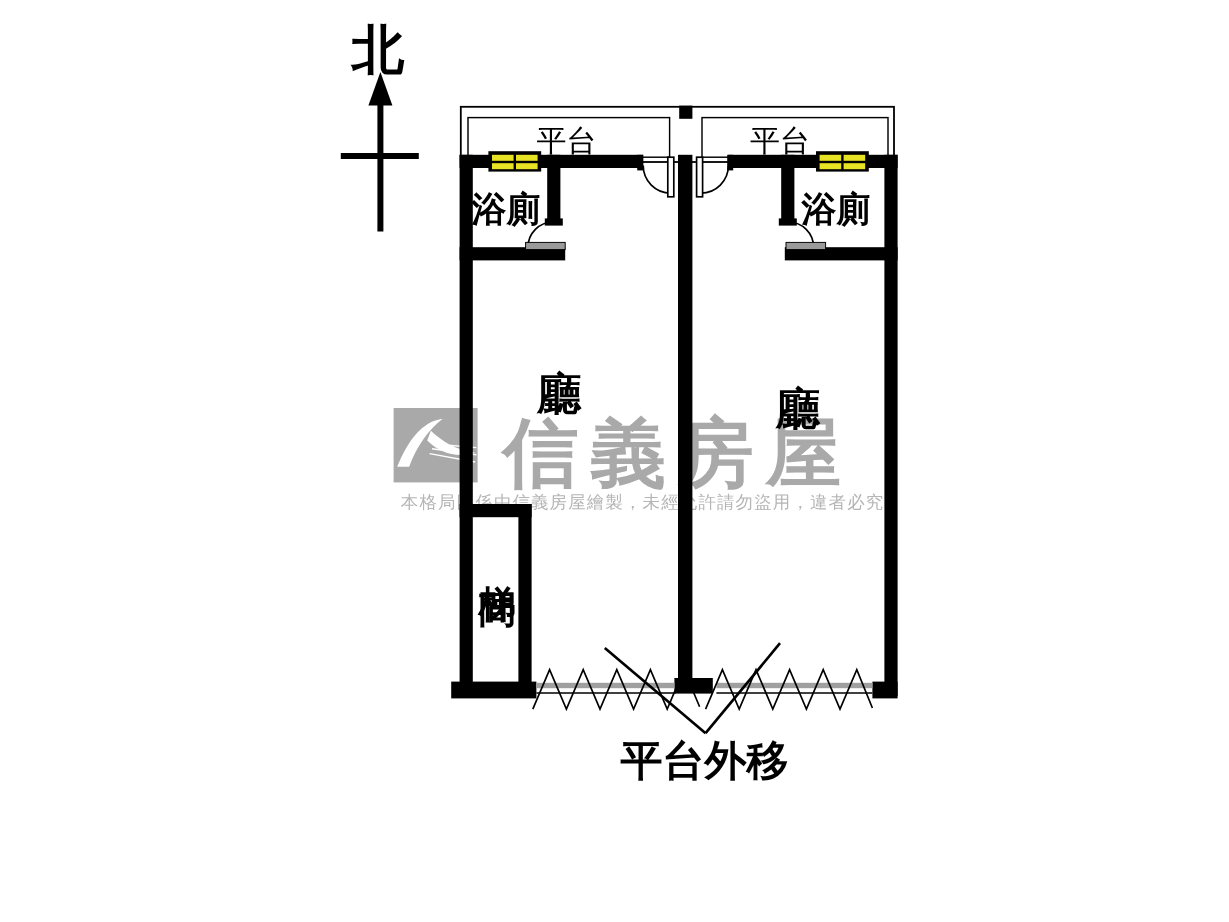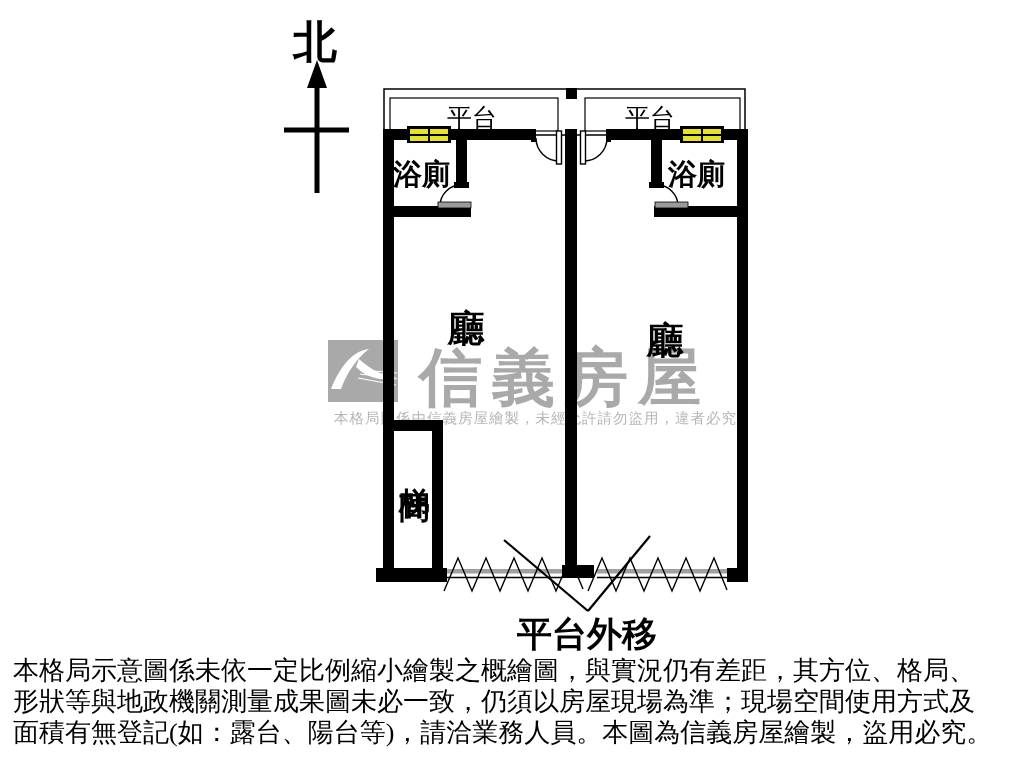--- a/index.html
+++ b/index.html
@@ -123,18 +123,13 @@
       <text x="466" y="341" font-size="37" font-weight="bold" text-anchor="middle" fill="#000">廳</text>
       <text x="665" y="353" font-size="37" font-weight="bold" text-anchor="middle" fill="#000">廳</text>
       <text x="587" y="646" font-size="35" font-weight="bold" text-anchor="middle" fill="#000">平台外移</text>
     </g>
   </svg>
 
   
   <div class="stairs-label">梯間</div>
 
   
-  <div class="disclaimer">
-    <div>本格局示意圖係未依一定比例縮小繪製之概繪圖，與實況仍有差距，其方位、格局、</div>
-    <div>形狀等與地政機關測量成果圖未必一致，仍須以房屋現場為準；現場空間使用方式及</div>
-    <div>面積有無登記(如：露台、陽台等)，請洽業務人員。本圖為信義房屋繪製，盜用必究。</div>
-  </div>
 </div>
 
 </body></html>

